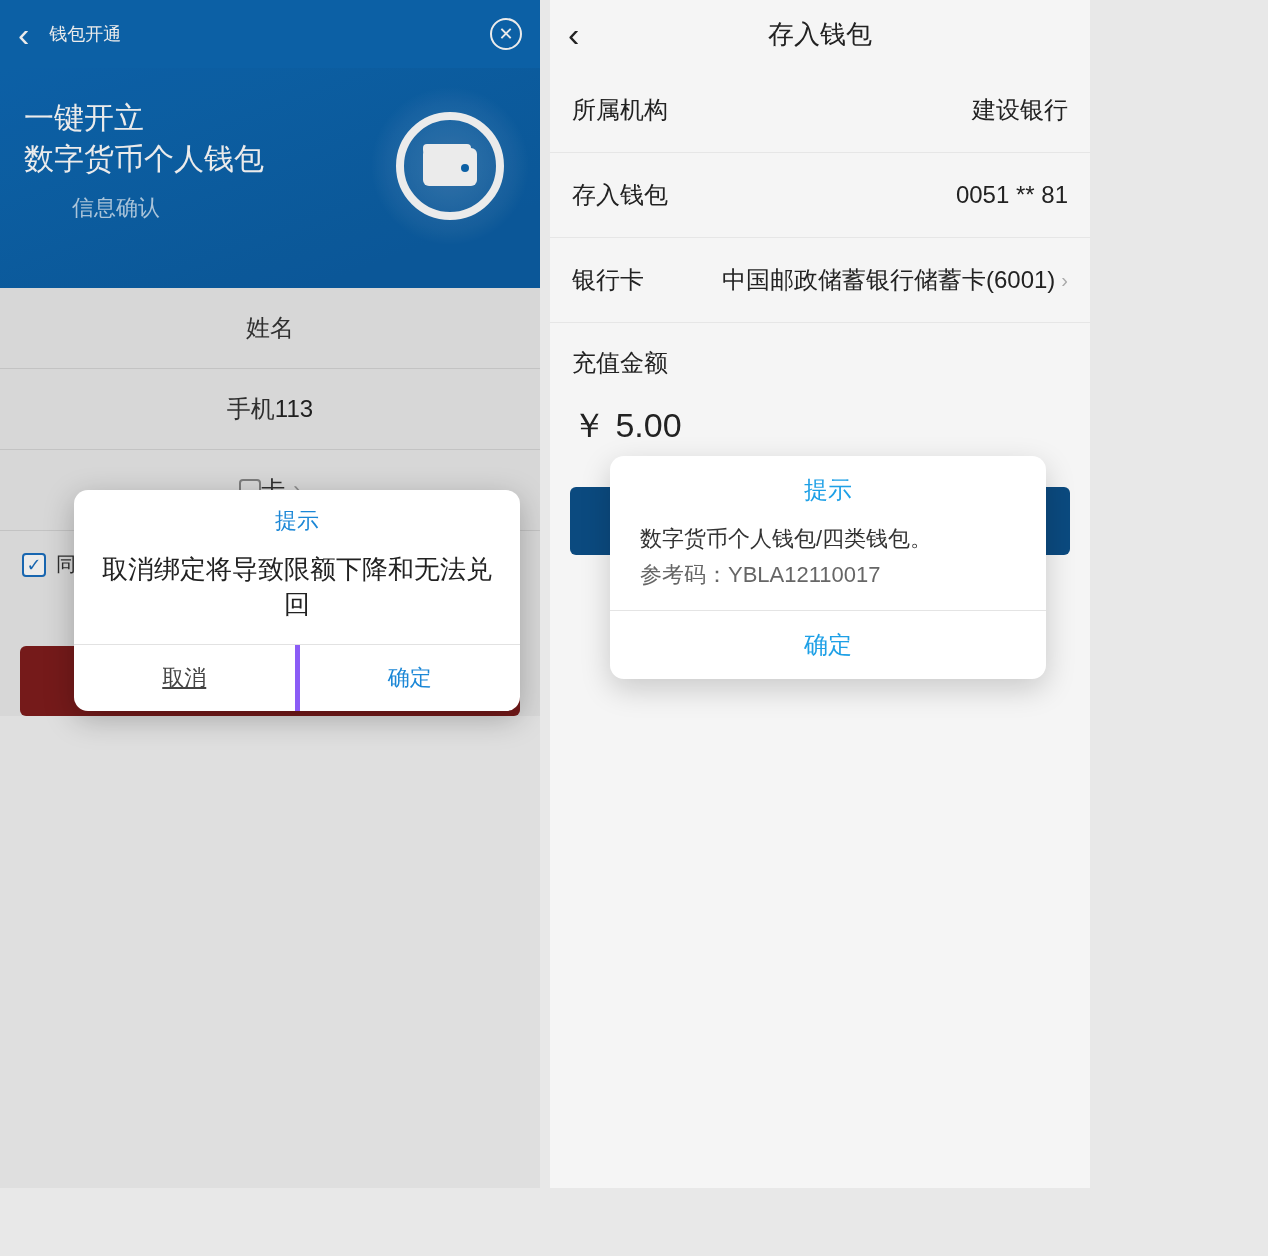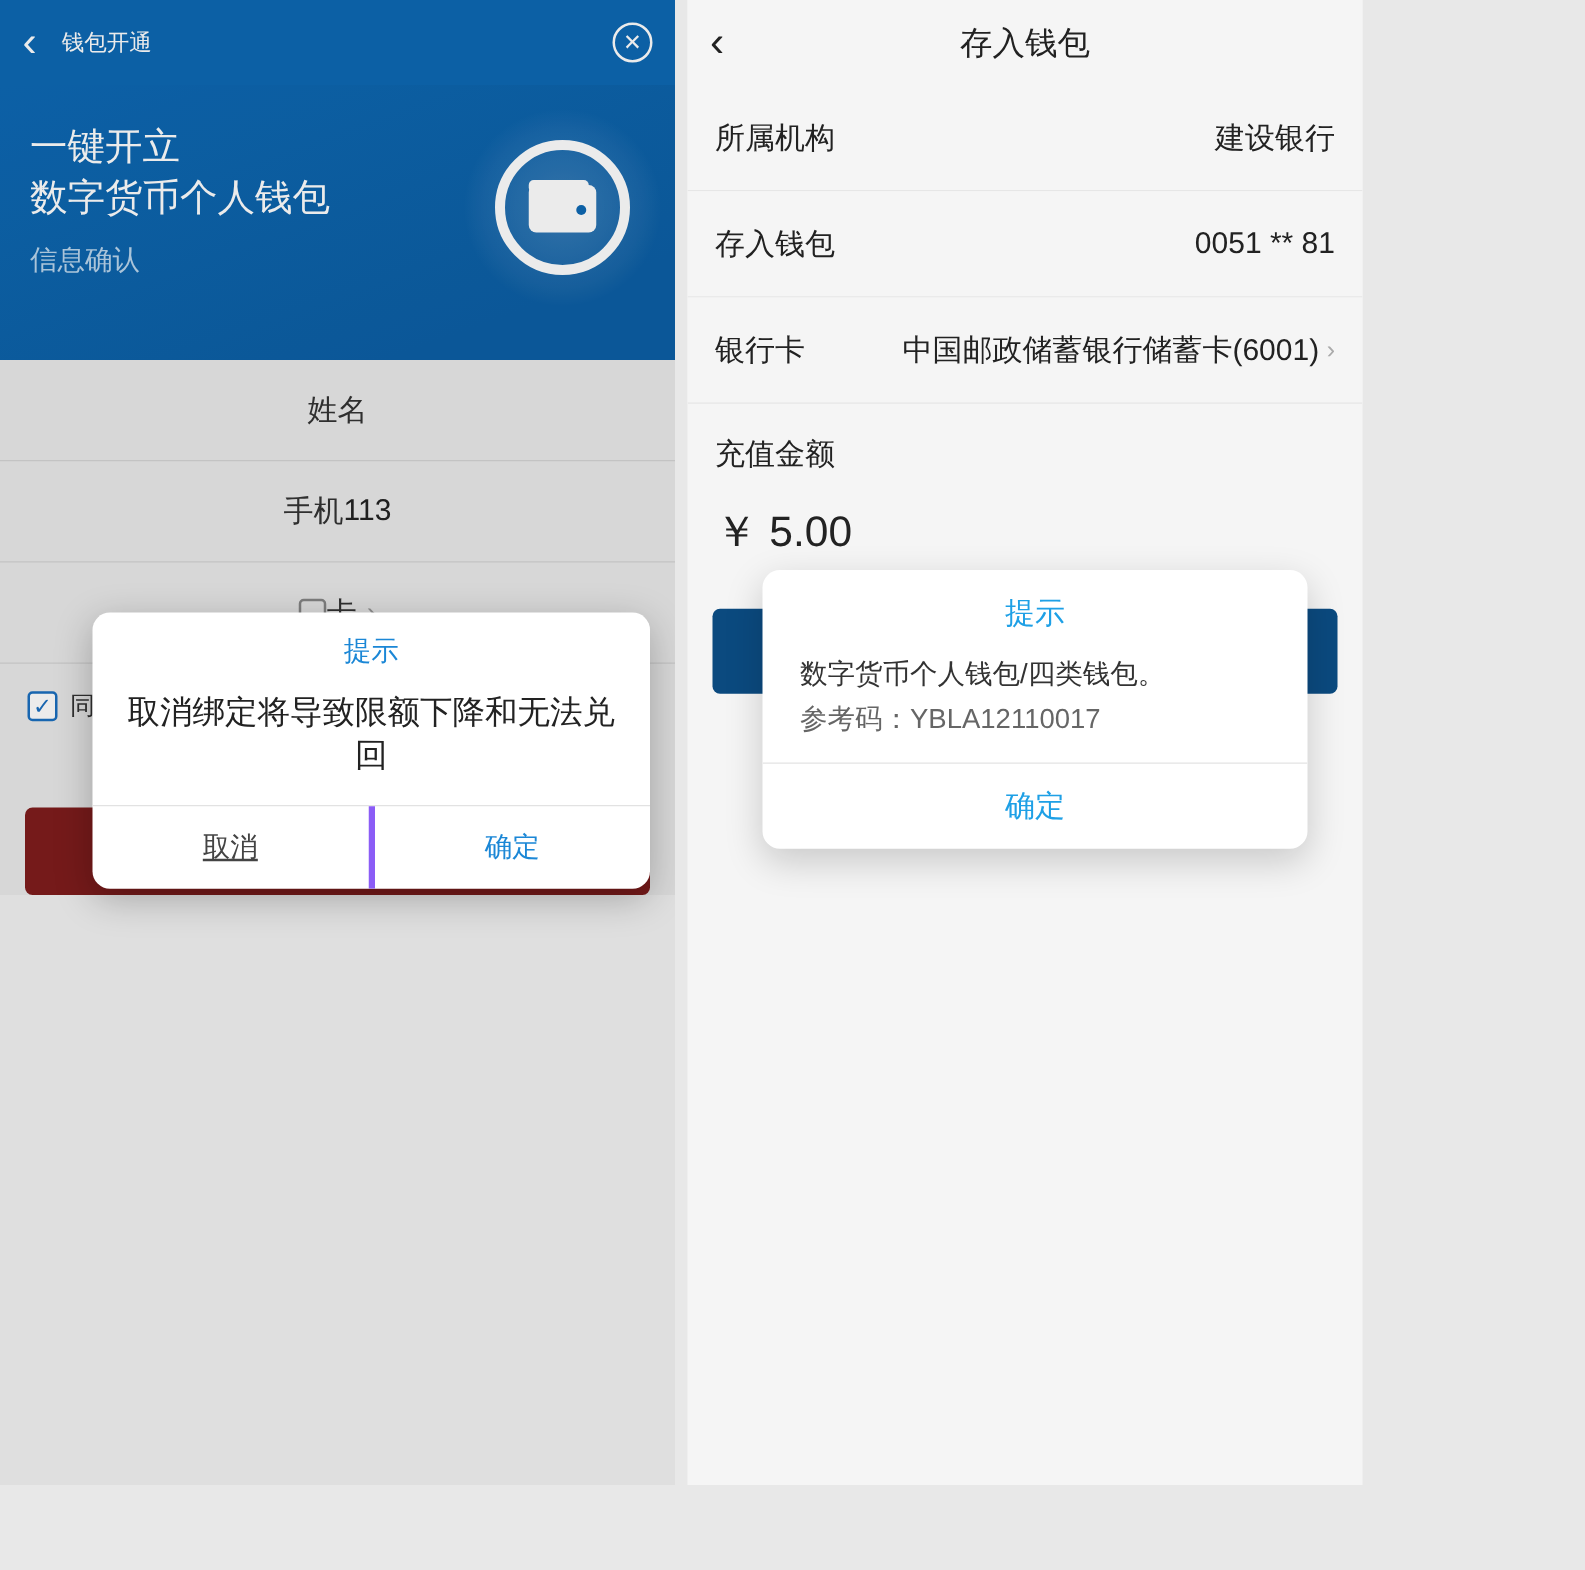--- a/index.html
+++ b/index.html
@@ -34,21 +34,21 @@
   }
   .left .hero {
     background: linear-gradient(160deg,#0e69b4 0%, #0d5fa5 80%);
     padding: 30px 24px 50px 24px;
     color: #fff;
     position: relative;
     height: 220px;
   }
   .left .hero-line1 { font-size: 30px; font-weight: 400; line-height: 1.35; }
   .left .hero-line2 { font-size: 30px; font-weight: 400; line-height: 1.35; }
-  .left .hero-sub { font-size: 22px; color: #b9d5ec; margin-top: 14px; }
+  .left .hero-sub { font-size: 22px; color: #b9d5ec; margin-top: 14px; margin-left: 48px; }
   .left .wallet-ring {
     position: absolute; right: 10px; top: 18px;
     width: 160px; height: 160px; border-radius: 50%;
     background: radial-gradient(circle, rgba(255,255,255,0.18) 0%, rgba(255,255,255,0.05) 55%, transparent 70%);
     display: flex; align-items: center; justify-content: center;
   }
   .left .wallet-circle {
     width: 108px; height: 108px; border: 8px solid #fff; border-radius: 50%;
     display: flex; align-items: center; justify-content: center;
   }

